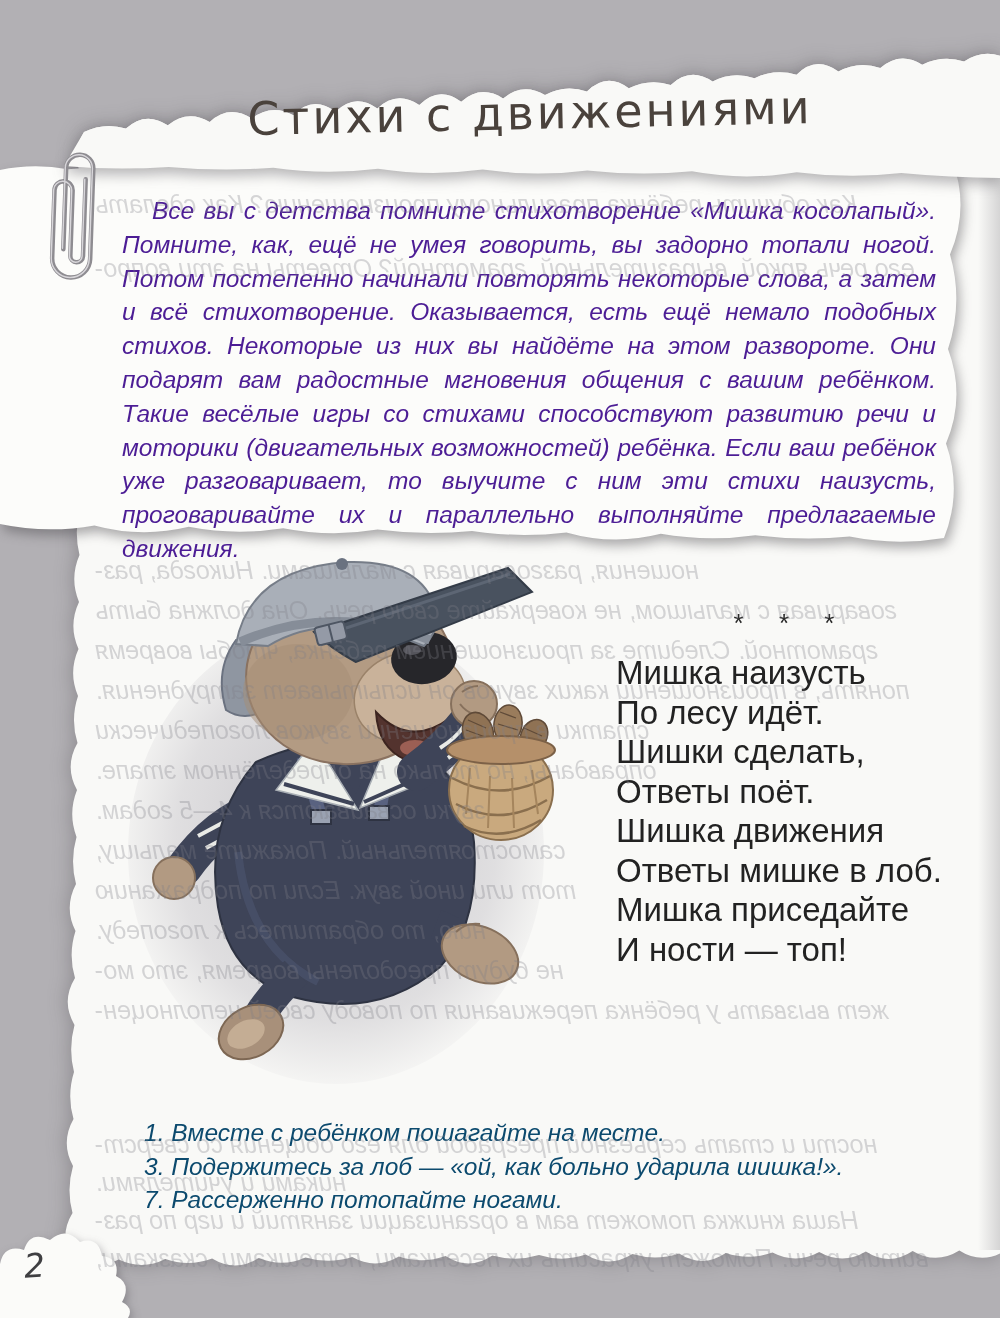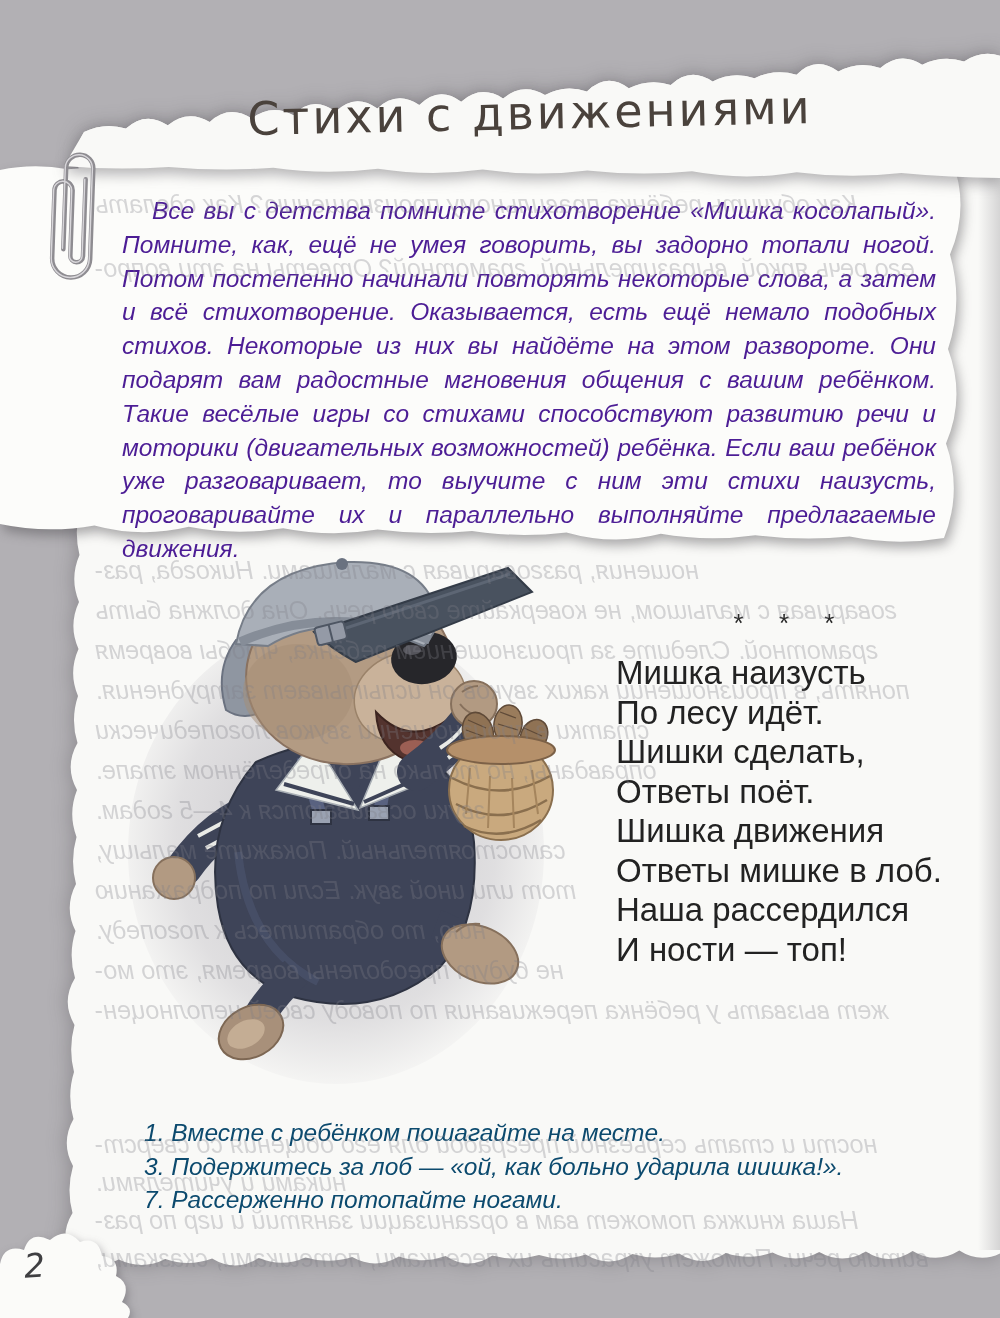--- a/index.html
+++ b/index.html
@@ -198,21 +198,21 @@
 
   <div id="poem">
     <div id="poem-header">* * *</div>
     <div id="poem-lines">
         <div class="poem-line">Мишка наизусть</div>
         <div class="poem-line">По лесу идёт.</div>
         <div class="poem-line">Шишки сделать,</div>
         <div class="poem-line">Ответы поёт.</div>
         <div class="poem-line">Шишка движения</div>
         <div class="poem-line">Ответы мишке в лоб.</div>
-        <div class="poem-line">Наша рассердился</div>
+        <div class="poem-line">Мишка приседайте</div>
         <div class="poem-line">И ности — топ!</div>
       </div>
   </div>
 
   <div id="instructions">
       <div class="instr-line">1. Вместе с ребёнком пошагайте на месте.</div>
       <div class="instr-line">3. Подержитесь за лоб — «ой, как больно ударила шишка!».</div>
       <div class="instr-line">7. Рассерженно потопайте ногами.</div>
     </div>
 

